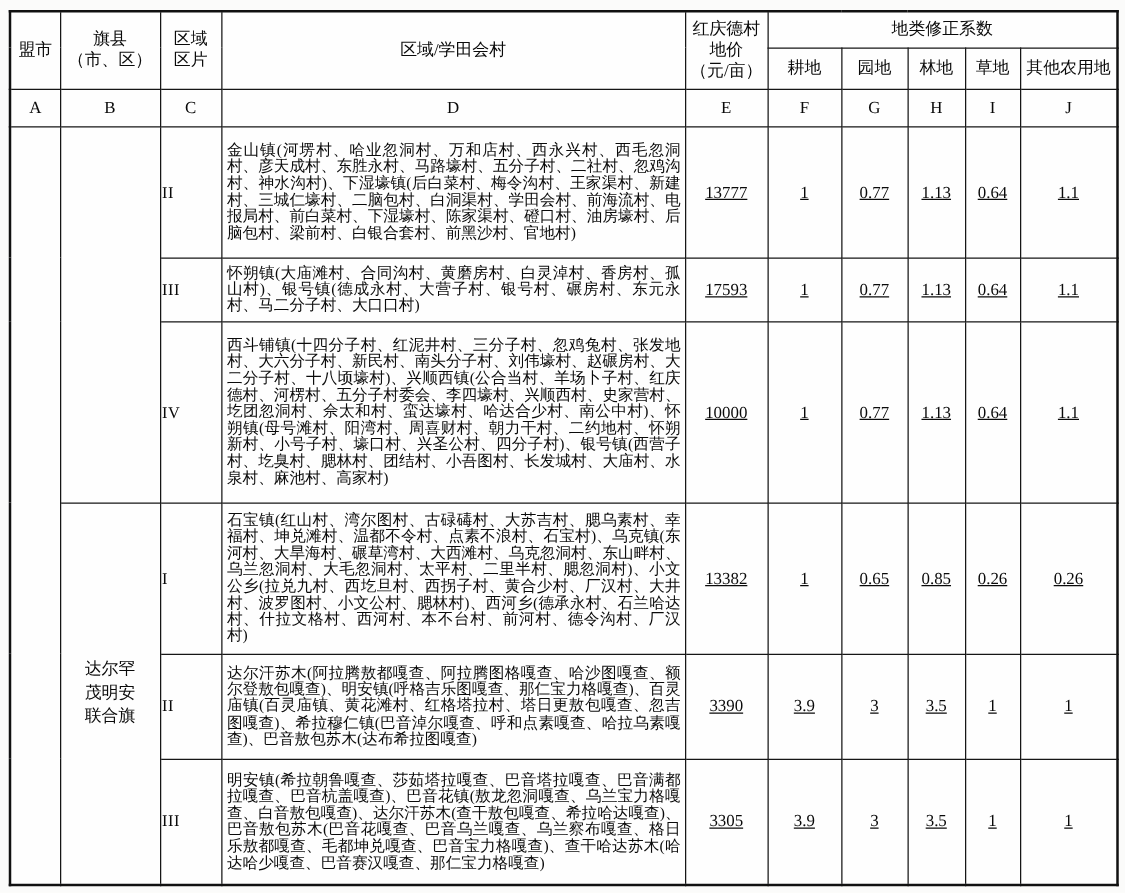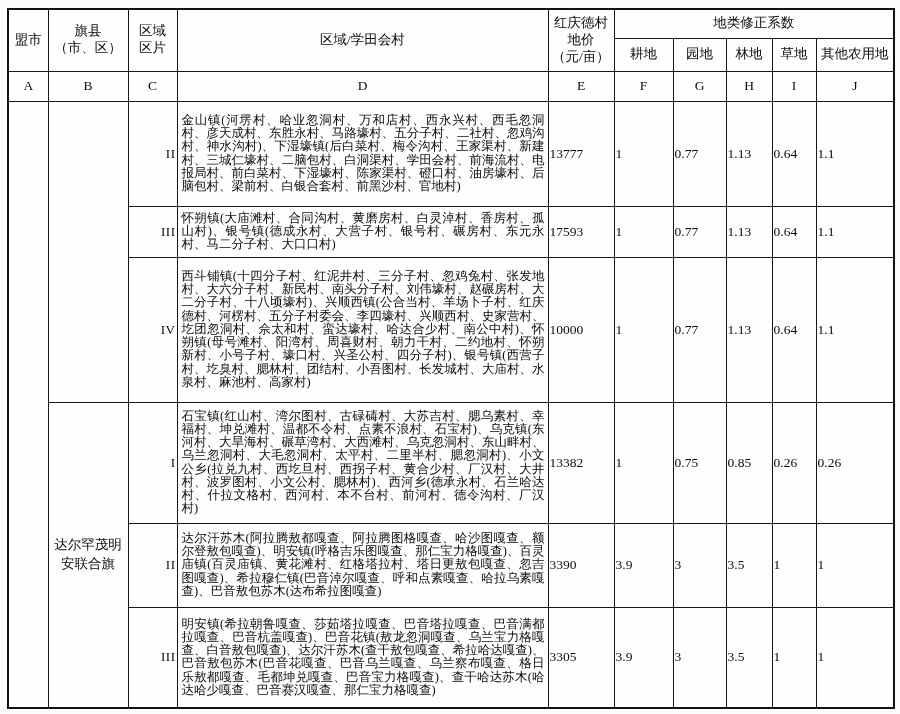--- a/index.html
+++ b/index.html
@@ -5,27 +5,27 @@
   html,body{margin:0;padding:0;background:#fbfbfa;width:900px;height:714px;overflow:hidden;}
   .page{position:absolute;left:0;top:0;width:900px;height:714px;background:#fbfbfa;
         font-family:"Liberation Serif","DejaVu Serif",serif;color:#0a0a0a;}
   table.landtable{position:absolute;left:7px;top:8px;width:886px;border-collapse:collapse;
         table-layout:fixed;background:#fefefe;}
   table.landtable td,table.landtable th{border:1px solid #161616;font-weight:normal;
         vertical-align:middle;overflow:hidden;}
   table.landtable{border:2px solid #111;}
   .hcell{text-align:center;font-size:13.5px;white-space:pre-line;line-height:1.25;}
   .lcell{text-align:center;font-size:13.5px;}
-  .zone{text-align:right;font-size:13px;letter-spacing:.5px;margin-left:12px;}
+  .zone{text-align:left;font-size:13px;letter-spacing:.5px;margin-left:12px;}
   .desc{font-size:12.5px;line-height:1.06;text-align:justify;padding:2px 3px 2px 4px;}
-  .num{font-size:13.5px;}
+  .num{text-align:center;font-size:13.5px;text-decoration:underline;}
   .hr1{height:29px;} .hr2{height:33px;} .hr3{height:30px;}
   .r1{height:105px;} .r2{height:51px;} .r3{height:145px;}
   .r4{height:121px;} .r5{height:84px;} .r6{height:101px;}
-  .bannercell{text-align:center;font-size:13.5px;line-height:1.4;padding:0 4px;}
+  .bannercell{text-align:center;font-size:13.5px;line-height:1.4;padding:0 14px;}
 </style>
 </head>
 <body>
 
 <div class="page">
   <table class="landtable">
     <colgroup>
       <col style="width:40px">
         <col style="width:80px">
         <col style="width:49px">
@@ -107,21 +107,21 @@
       <td class="num">0.64</td>
       <td class="num">1.1</td>
     </tr>
 
     <tr class="r4">
       <td class="bannercell" rowspan="3">达尔罕茂明安联合旗</td>
       <td class="zone">I</td>
       <td class="desc">石宝镇(红山村、湾尔图村、古碌碡村、大苏吉村、腮乌素村、幸福村、坤兑滩村、温都不令村、点素不浪村、石宝村)、乌克镇(东河村、大旱海村、碾草湾村、大西滩村、乌克忽洞村、东山畔村、乌兰忽洞村、大毛忽洞村、太平村、二里半村、腮忽洞村)、小文公乡(拉兑九村、西圪旦村、西拐子村、黄合少村、厂汉村、大井村、波罗图村、小文公村、腮林村)、西河乡(德承永村、石兰哈达村、什拉文格村、西河村、本不台村、前河村、德令沟村、厂汉村)</td>
       <td class="num">13382</td>
       <td class="num">1</td>
-      <td class="num">0.75</td>
+      <td class="num">0.65</td>
       <td class="num">0.85</td>
       <td class="num">0.26</td>
       <td class="num">0.26</td>
     </tr>
 
     <tr class="r5">
       <td class="zone">II</td>
       <td class="desc">达尔汗苏木(阿拉腾敖都嘎查、阿拉腾图格嘎查、哈沙图嘎查、额尔登敖包嘎查)、明安镇(呼格吉乐图嘎查、那仁宝力格嘎查)、百灵庙镇(百灵庙镇、黄花滩村、红格塔拉村、塔日更敖包嘎查、忽吉图嘎查)、希拉穆仁镇(巴音淖尔嘎查、呼和点素嘎查、哈拉乌素嘎查)、巴音敖包苏木(达布希拉图嘎查)</td>
       <td class="num">3390</td>
       <td class="num">3.9</td>

